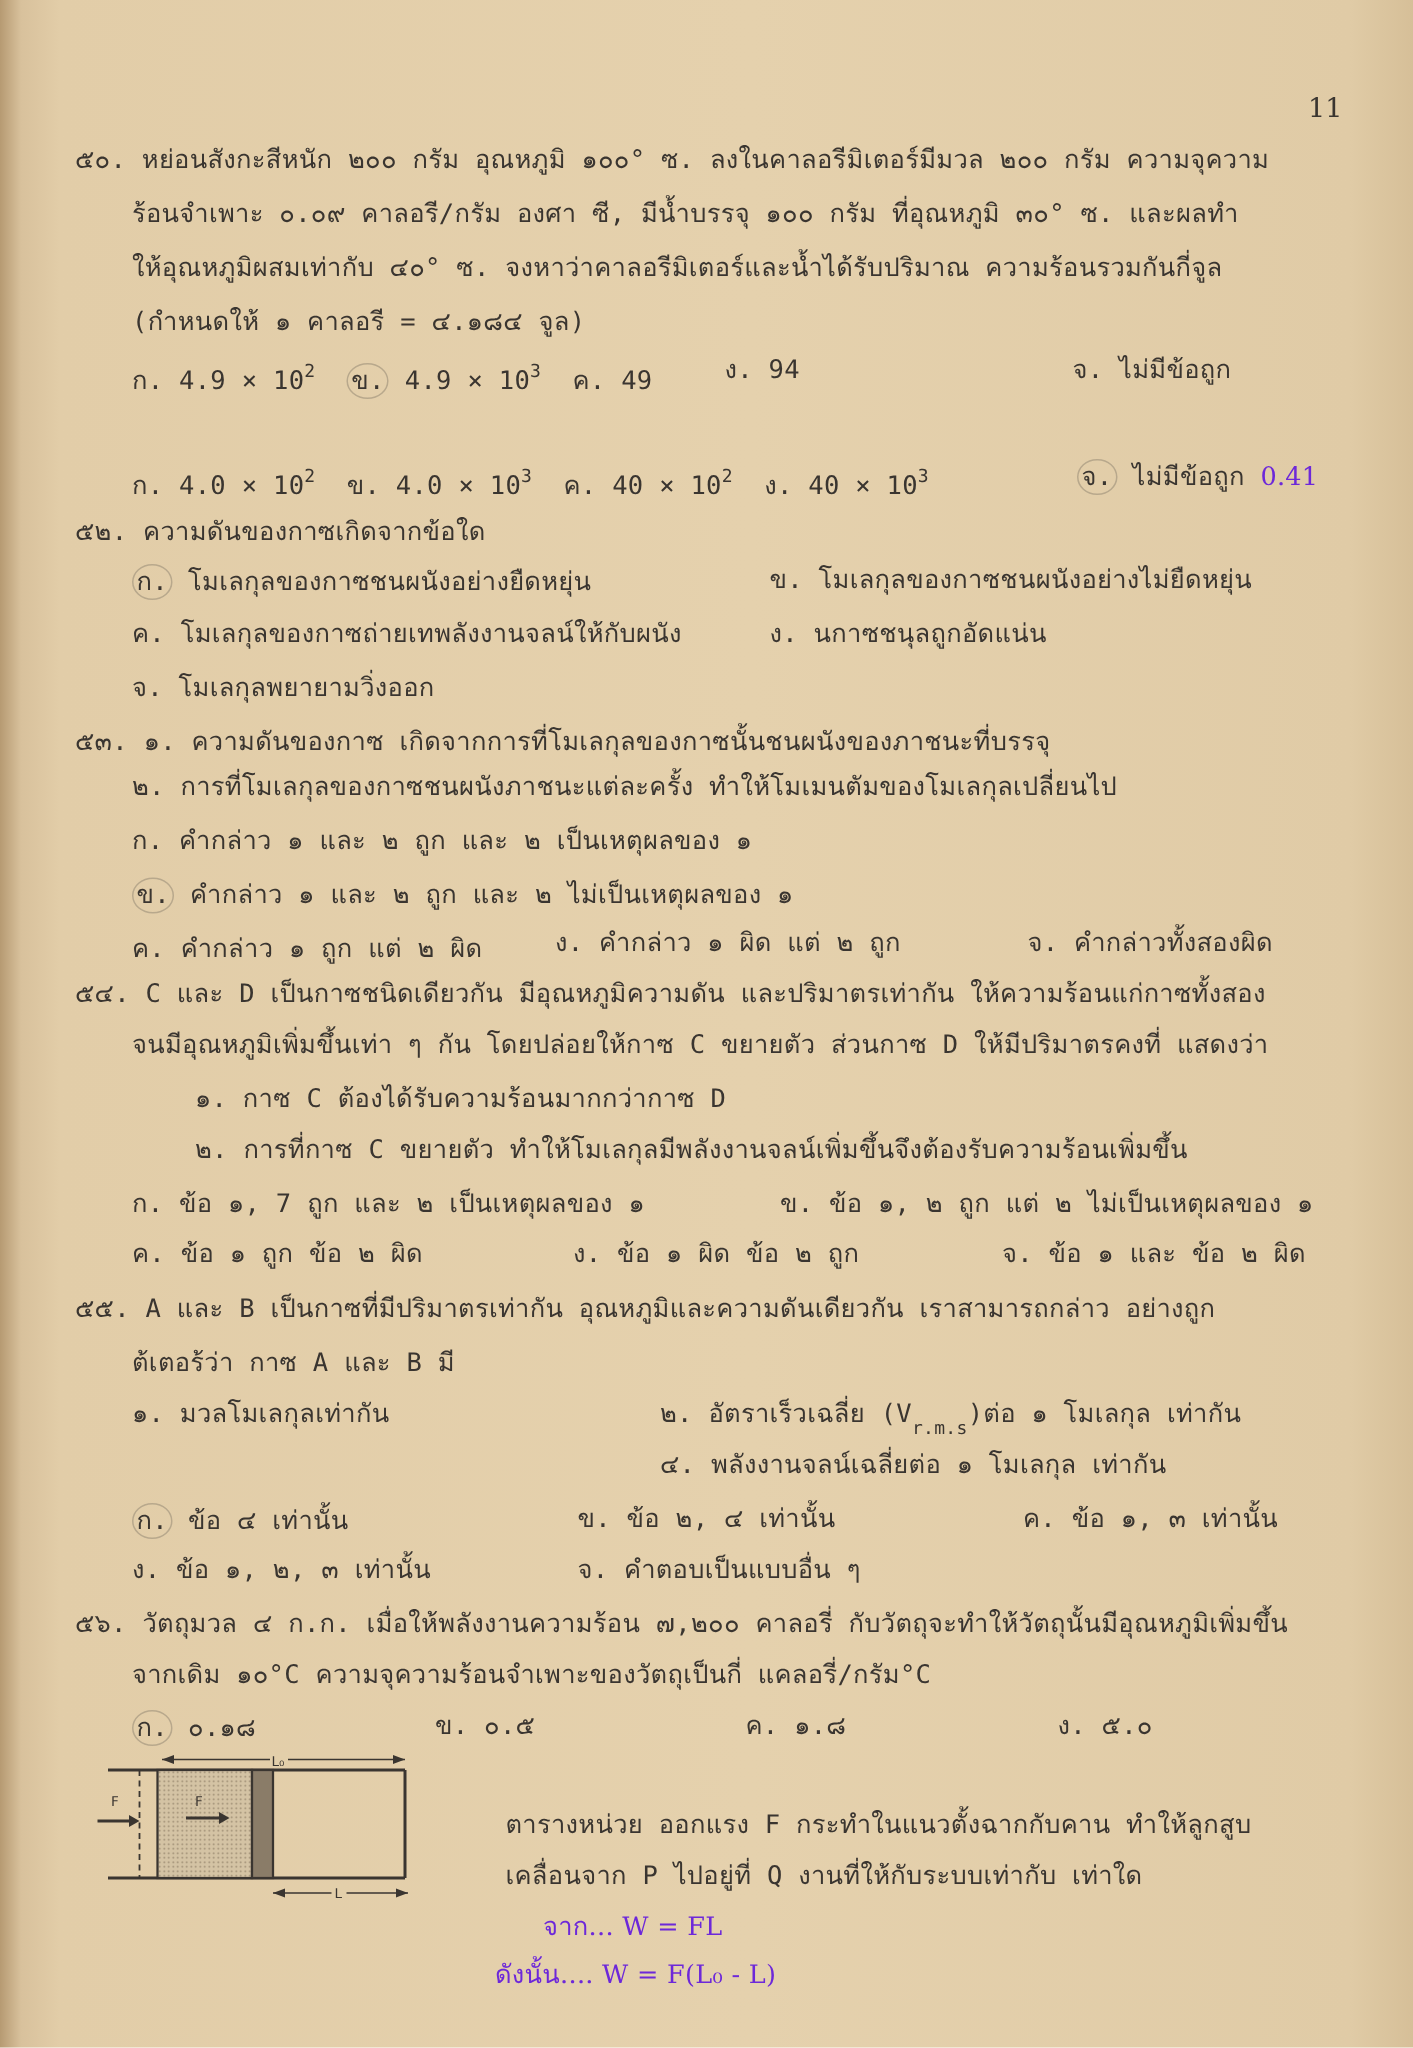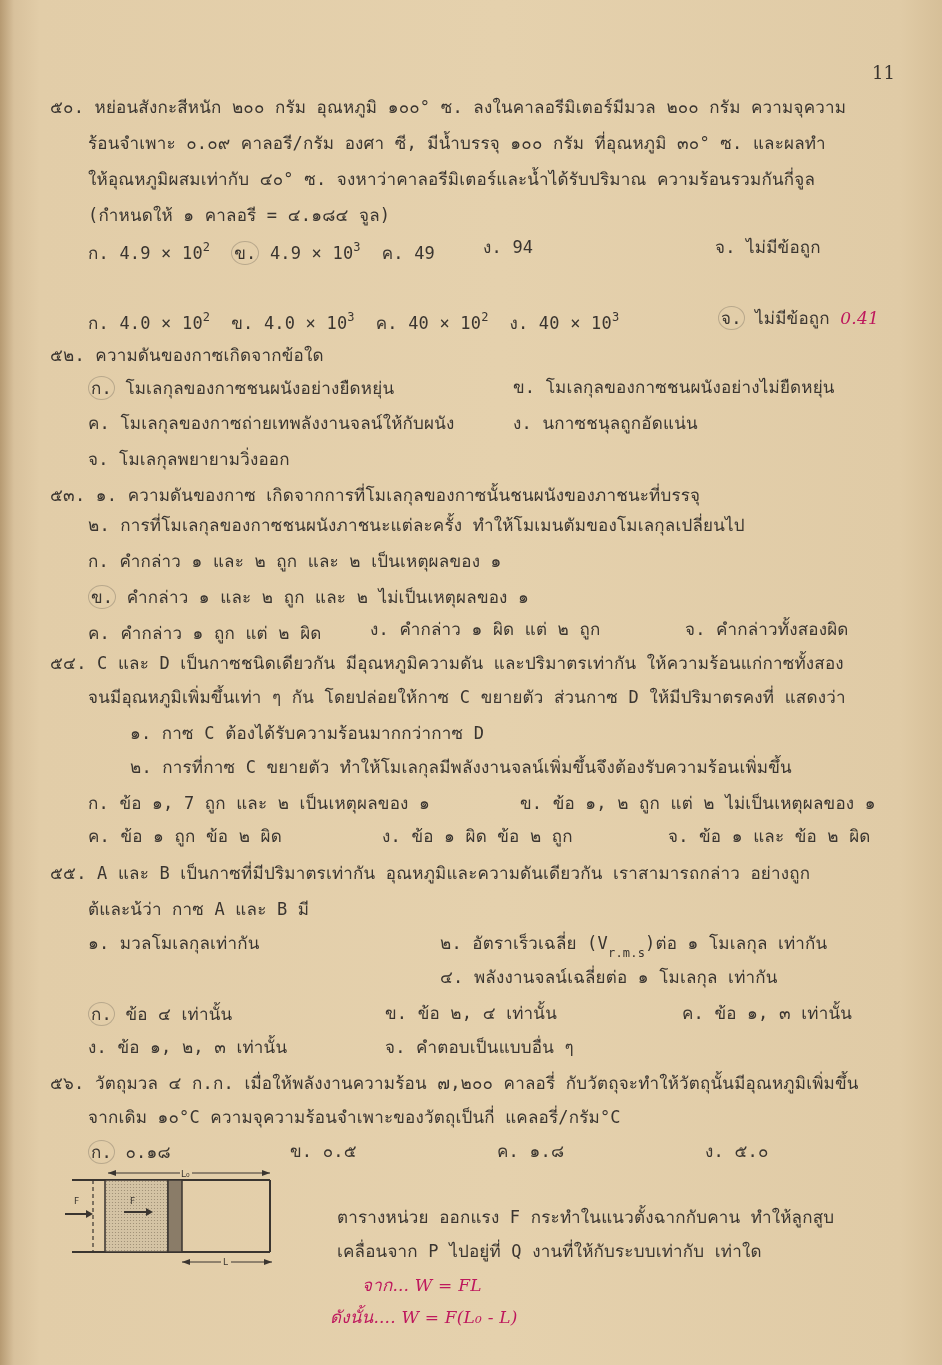--- a/index.html
+++ b/index.html
@@ -9,21 +9,21 @@
     font-family: "DejaVu Sans Mono", "Liberation Mono", monospace;
     color: #3a3530;
     position: relative;
   }
   .page { position: absolute; inset: 0; padding-left: 28px; }
   .line {
     position: absolute; white-space: nowrap;
     font-size: 17px; line-height: 22px; letter-spacing: 0.2px;
   }
   .pnum { position: absolute; left: 872px; top: 62px; font-family: "DejaVu Serif", serif; font-size: 18px; color: #3a3530; }
-  .hand { font-family: "DejaVu Serif", serif; font-style: italic; color: #be185d; }
+  .hand { font-family: "DejaVu Serif", serif; color: #6d28d9; }
   sup { font-size: 12px; vertical-align: 8px; }
   sub { font-size: 12px; vertical-align: -8px; }
   .circle { display:inline-block; border: 1px solid #b8a88c; border-radius: 50%; padding: 0 2px; }
   .u { text-decoration: underline; }
   .diagram { position: absolute; left: 60px; top: 1168px; }
 </style>
 </head>
 <body>
 
 <div class="page">
@@ -82,21 +82,21 @@
   <div class="line" style="left:130px;top:756px">๒. การที่กาซ C ขยายตัว ทำให้โมเลกุลมีพลังงานจลน์เพิ่มขึ้นจึงต้องรับความร้อนเพิ่มขึ้น</div>
   <div class="line" style="left:88px;top:792px"><span>ก.</span> <span>ข้อ ๑, 7 ถูก และ ๒ เป็นเหตุผลของ ๑</span></div>
   <div class="line" style="left:520px;top:792px"><span>ข.</span> <span>ข้อ ๑, ๒ ถูก แต่ ๒ ไม่เป็นเหตุผลของ ๑</span></div>
   <div class="line" style="left:88px;top:825px"><span>ค.</span> <span>ข้อ ๑ ถูก ข้อ ๒ ผิด</span></div>
   <div class="line" style="left:382px;top:825px"><span>ง.</span> <span>ข้อ ๑ ผิด ข้อ ๒ ถูก</span></div>
   <div class="line" style="left:668px;top:825px"><span>จ.</span> <span>ข้อ ๑ และ ข้อ ๒ ผิด</span></div>
 
   <div class="line" style="left:50px;top:862px">
     <span>๕๕.</span> <span>A และ B เป็นกาซที่มีปริมาตรเท่ากัน อุณหภูมิและความดันเดียวกัน เราสามารถกล่าว อย่างถูก</span>
   </div>
-  <div class="line" style="left:88px;top:898px">ต้และน้ว่า กาซ A และ B มี</div>
+  <div class="line" style="left:88px;top:898px">ต้เตอร้ว่า กาซ A และ B มี</div>
   <div class="line" style="left:88px;top:932px">๑. มวลโมเลกุลเท่ากัน</div>
   <div class="line" style="left:440px;top:932px"><span>๒. อัตราเร็วเฉลี่ย (V</span><sub>r.m.s</sub><span>)ต่อ ๑ โมเลกุล เท่ากัน</span></div>
   <div class="line" style="left:440px;top:966px">๔. พลังงานจลน์เฉลี่ยต่อ ๑ โมเลกุล เท่ากัน</div>
   <div class="line" style="left:88px;top:1002px"><span class="circle">ก.</span> <span>ข้อ ๔ เท่านั้น</span></div>
   <div class="line" style="left:385px;top:1002px"><span>ข.</span> <span>ข้อ ๒, ๔ เท่านั้น</span></div>
   <div class="line" style="left:682px;top:1002px"><span>ค.</span> <span>ข้อ ๑, ๓ เท่านั้น</span></div>
   <div class="line" style="left:88px;top:1036px"><span>ง.</span> <span>ข้อ ๑, ๒, ๓ เท่านั้น</span></div>
   <div class="line" style="left:385px;top:1036px"><span>จ.</span> <span>คำตอบเป็นแบบอื่น ๆ</span></div>
 
   <div class="line" style="left:50px;top:1072px">

